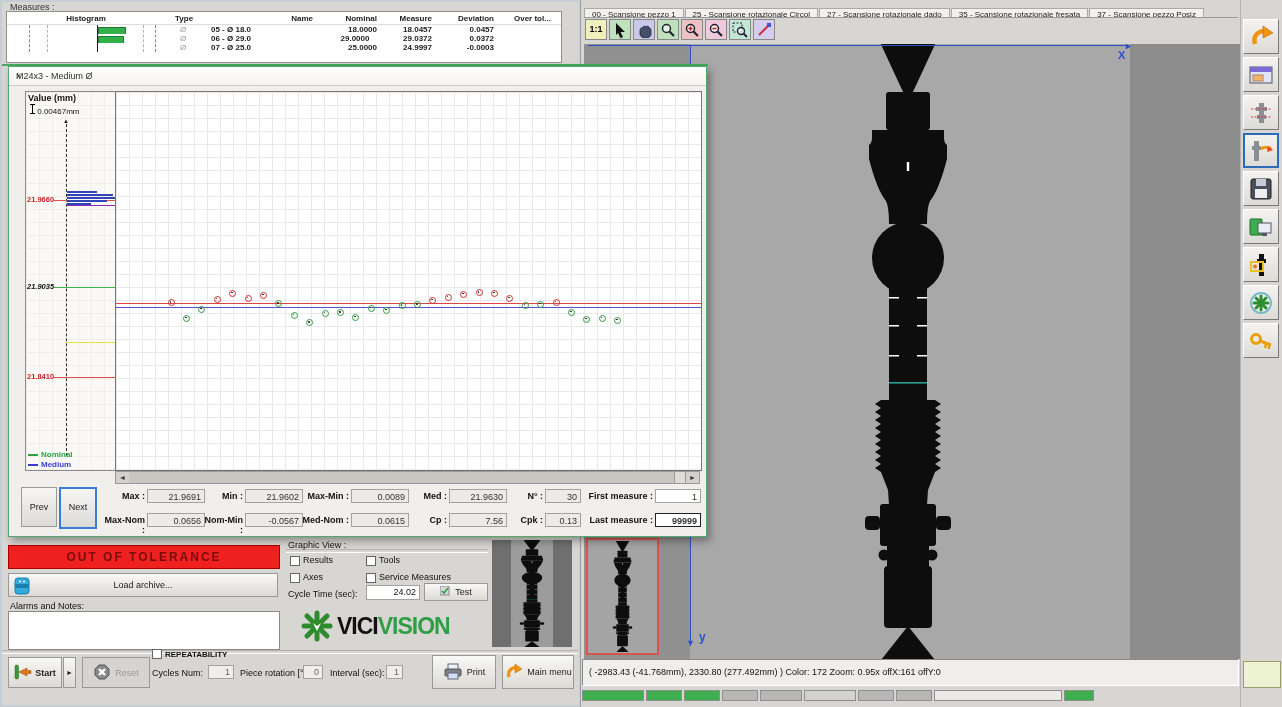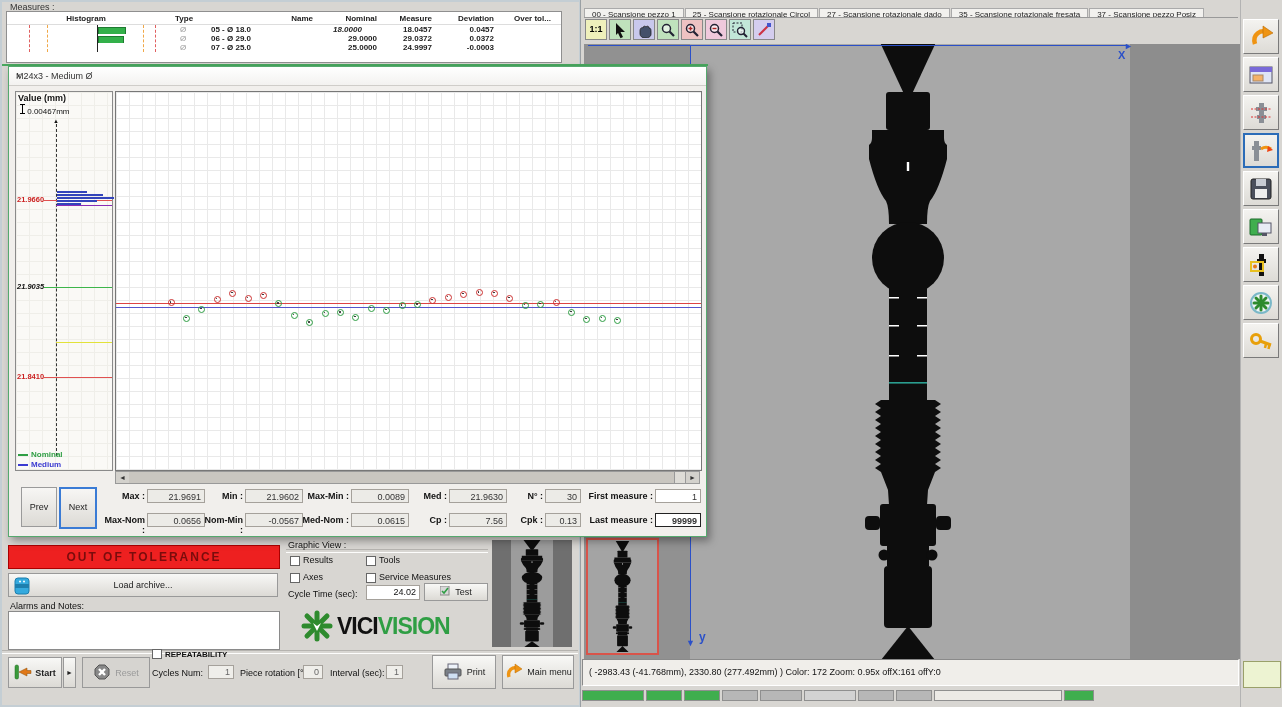--- a/index.html
+++ b/index.html
@@ -10,21 +10,21 @@
   .m-table{background:#fff;border:1px solid #8f8f8f;font-size:8px;color:#222;}
   .m-row{display:flex;align-items:center;height:9px;}
   .m-head{font-weight:bold;height:12px;border-bottom:1px solid #ddd;}
   .m-cell{overflow:hidden;white-space:nowrap;padding:0 10px;box-sizing:border-box;}
   .tolline{position:absolute;top:0;bottom:0;width:0;border-left:1px dashed;}
   
   #dialog{left:8px;top:66px;width:697px;height:469px;background:#f1efec;border:1px solid #55a96e;box-shadow:3px 4px 8px rgba(0,0,0,.35);z-index:50;}
   .d-title{position:absolute;left:0;top:0;right:0;height:18px;background:linear-gradient(#ffffff,#f3f2f0);border-bottom:1px solid #cfcdc9;}
   .d-title span{font-size:9px;color:#333;position:absolute;left:7px;top:4px;}
   .d-close{position:absolute;right:6px;top:1px;font-size:12px;color:#444;cursor:default;}
-  .axis-panel{left:6px;top:24px;width:96px;height:378px;background:#faf9f6;border:1px solid #8a8a8a;
+  .axis-panel{left:16px;top:24px;width:96px;height:378px;background:#faf9f6;border:1px solid #8a8a8a;
      background-image:linear-gradient(to right,#efeee9 1px,transparent 1px),linear-gradient(to bottom,#efeee9 1px,transparent 1px);background-size:13px 13px;}
   .chart{left:106px;top:24px;width:585px;height:378px;background:#fff;border:1px solid #777;
      background-image:linear-gradient(to right,#e9e9e9 1px,transparent 1px),linear-gradient(to bottom,#e9e9e9 1px,transparent 1px);background-size:13px 13px;}
   .hline{position:absolute;left:0;right:0;height:0;border-top:1.5px solid;}
   .axlabel{position:absolute;left:1px;width:27px;font-size:7.5px;font-weight:bold;}
   .pt{position:absolute;width:7px;height:7px;border-radius:50%;box-sizing:border-box;border:1.6px solid;}
   .pt i{position:absolute;left:1.2px;top:1.2px;width:1.6px;height:1.6px;border-radius:50%;background:#222;}
   .scrollx{left:106px;top:404px;width:585px;height:13px;background:#dedcd7;border:1px solid #999;box-sizing:border-box;}
   .scr-btn{position:absolute;top:0;width:13px;height:11px;background:#d3d1cc;border-right:1px solid #999;font-size:7px;text-align:center;line-height:11px;color:#333;}
   .statlab{position:absolute;font-size:9px;font-weight:bold;color:#111;text-align:right;}
@@ -69,33 +69,33 @@
         <div class="m-cell" style="width: 57px; text-align: left;">Over tol...</div>
       </div>
     <div id="m-body" style="position:relative;">
         <div class="m-row">
           <div class="m-cell" style="width: 158px; position: relative; height: 9px;">
             <div style="position: absolute; left: 90px; top: 0px; bottom: 0px; border-left: 1px solid rgb(34, 34, 34);"></div>
             <div style="position: absolute; left: 91px; top: 1.5px; height: 6px; width: 26px; background: rgb(51, 176, 74); border: 1px solid rgb(30, 122, 48);"></div>
           </div>
           <div class="m-cell" style="width: 36px; text-align: center; color: rgb(153, 153, 153);">Ø</div>
           <div class="m-cell" style="width: 122px; text-align: left; font-weight: bold;">05 - Ø 18.0</div>
-          <div class="m-cell" style="width: 64px; font-weight: bold; font-style: italic;">18.0000</div>
+          <div class="m-cell" style="width: 64px; text-align: right; font-weight: bold;">18.0000</div>
           <div class="m-cell" style="width: 55px; text-align: right; font-weight: bold;">18.0457</div>
           <div class="m-cell" style="width: 62px; text-align: right; font-weight: bold;">0.0457</div>
           <div class="m-cell" style="width: 57px; text-align: left; font-weight: bold;"></div>
         </div>
         <div class="m-row">
           <div class="m-cell" style="width: 158px; position: relative; height: 9px;">
             <div style="position: absolute; left: 90px; top: 0px; bottom: 0px; border-left: 1px solid rgb(34, 34, 34);"></div>
             <div style="position: absolute; left: 91px; top: 1.5px; height: 6px; width: 24px; background: rgb(51, 176, 74); border: 1px solid rgb(30, 122, 48);"></div>
           </div>
           <div class="m-cell" style="width: 36px; text-align: center; color: rgb(153, 153, 153);">Ø</div>
           <div class="m-cell" style="width: 122px; text-align: left; font-weight: bold;">06 - Ø 29.0</div>
-          <div class="m-cell" style="width: 64px; text-align: right; font-weight: bold;">29.0000</div>
+          <div class="m-cell" style="width: 64px; text-align: center; font-weight: bold;">29.0000</div>
           <div class="m-cell" style="width: 55px; text-align: right; font-weight: bold;">29.0372</div>
           <div class="m-cell" style="width: 62px; text-align: right; font-weight: bold;">0.0372</div>
           <div class="m-cell" style="width: 57px; text-align: left; font-weight: bold;"></div>
         </div>
         <div class="m-row">
           <div class="m-cell" style="width: 158px; position: relative; height: 9px;">
             <div style="position: absolute; left: 90px; top: 0px; bottom: 0px; border-left: 1px solid rgb(34, 34, 34);"></div>
           </div>
           <div class="m-cell" style="width: 36px; text-align: center; color: rgb(153, 153, 153);">Ø</div>
           <div class="m-cell" style="width: 122px; text-align: left; font-weight: bold;">07 - Ø 25.0</div>

